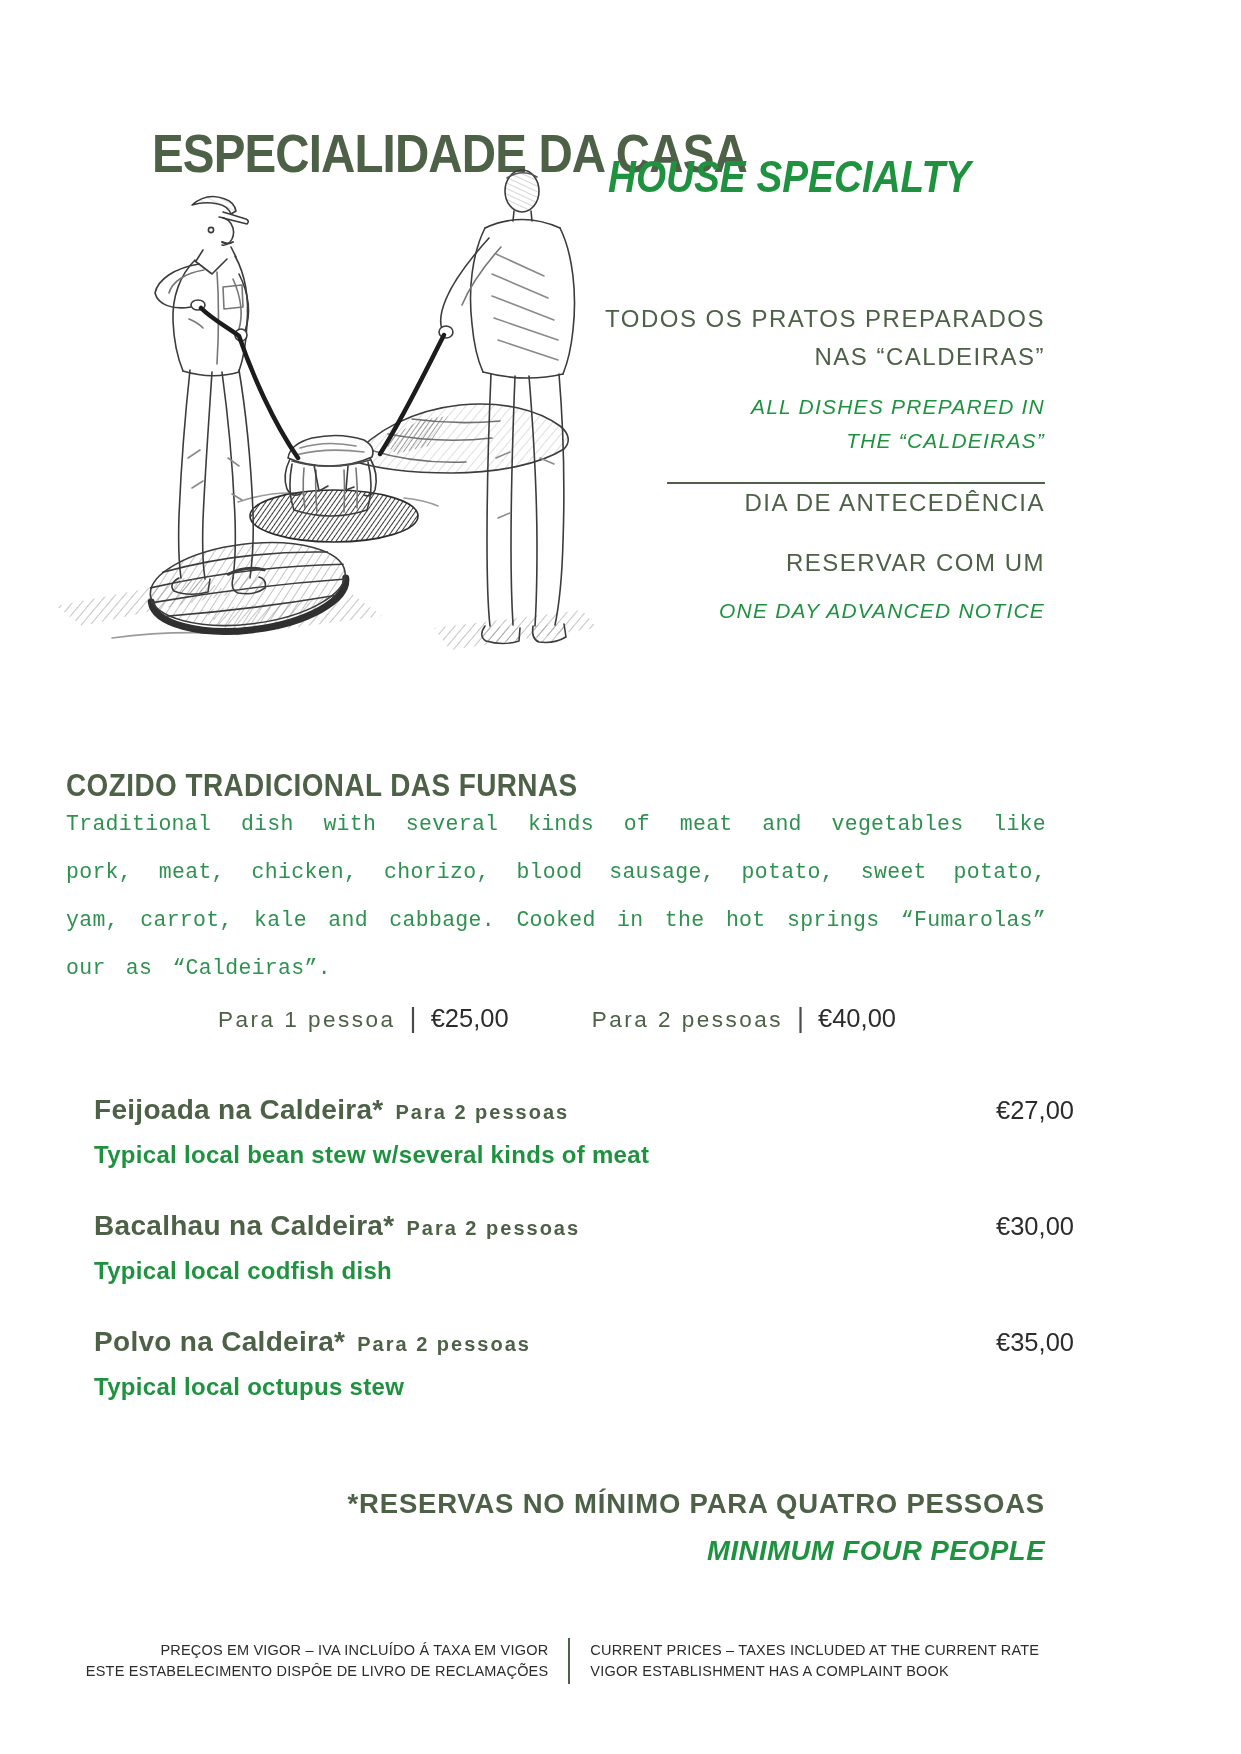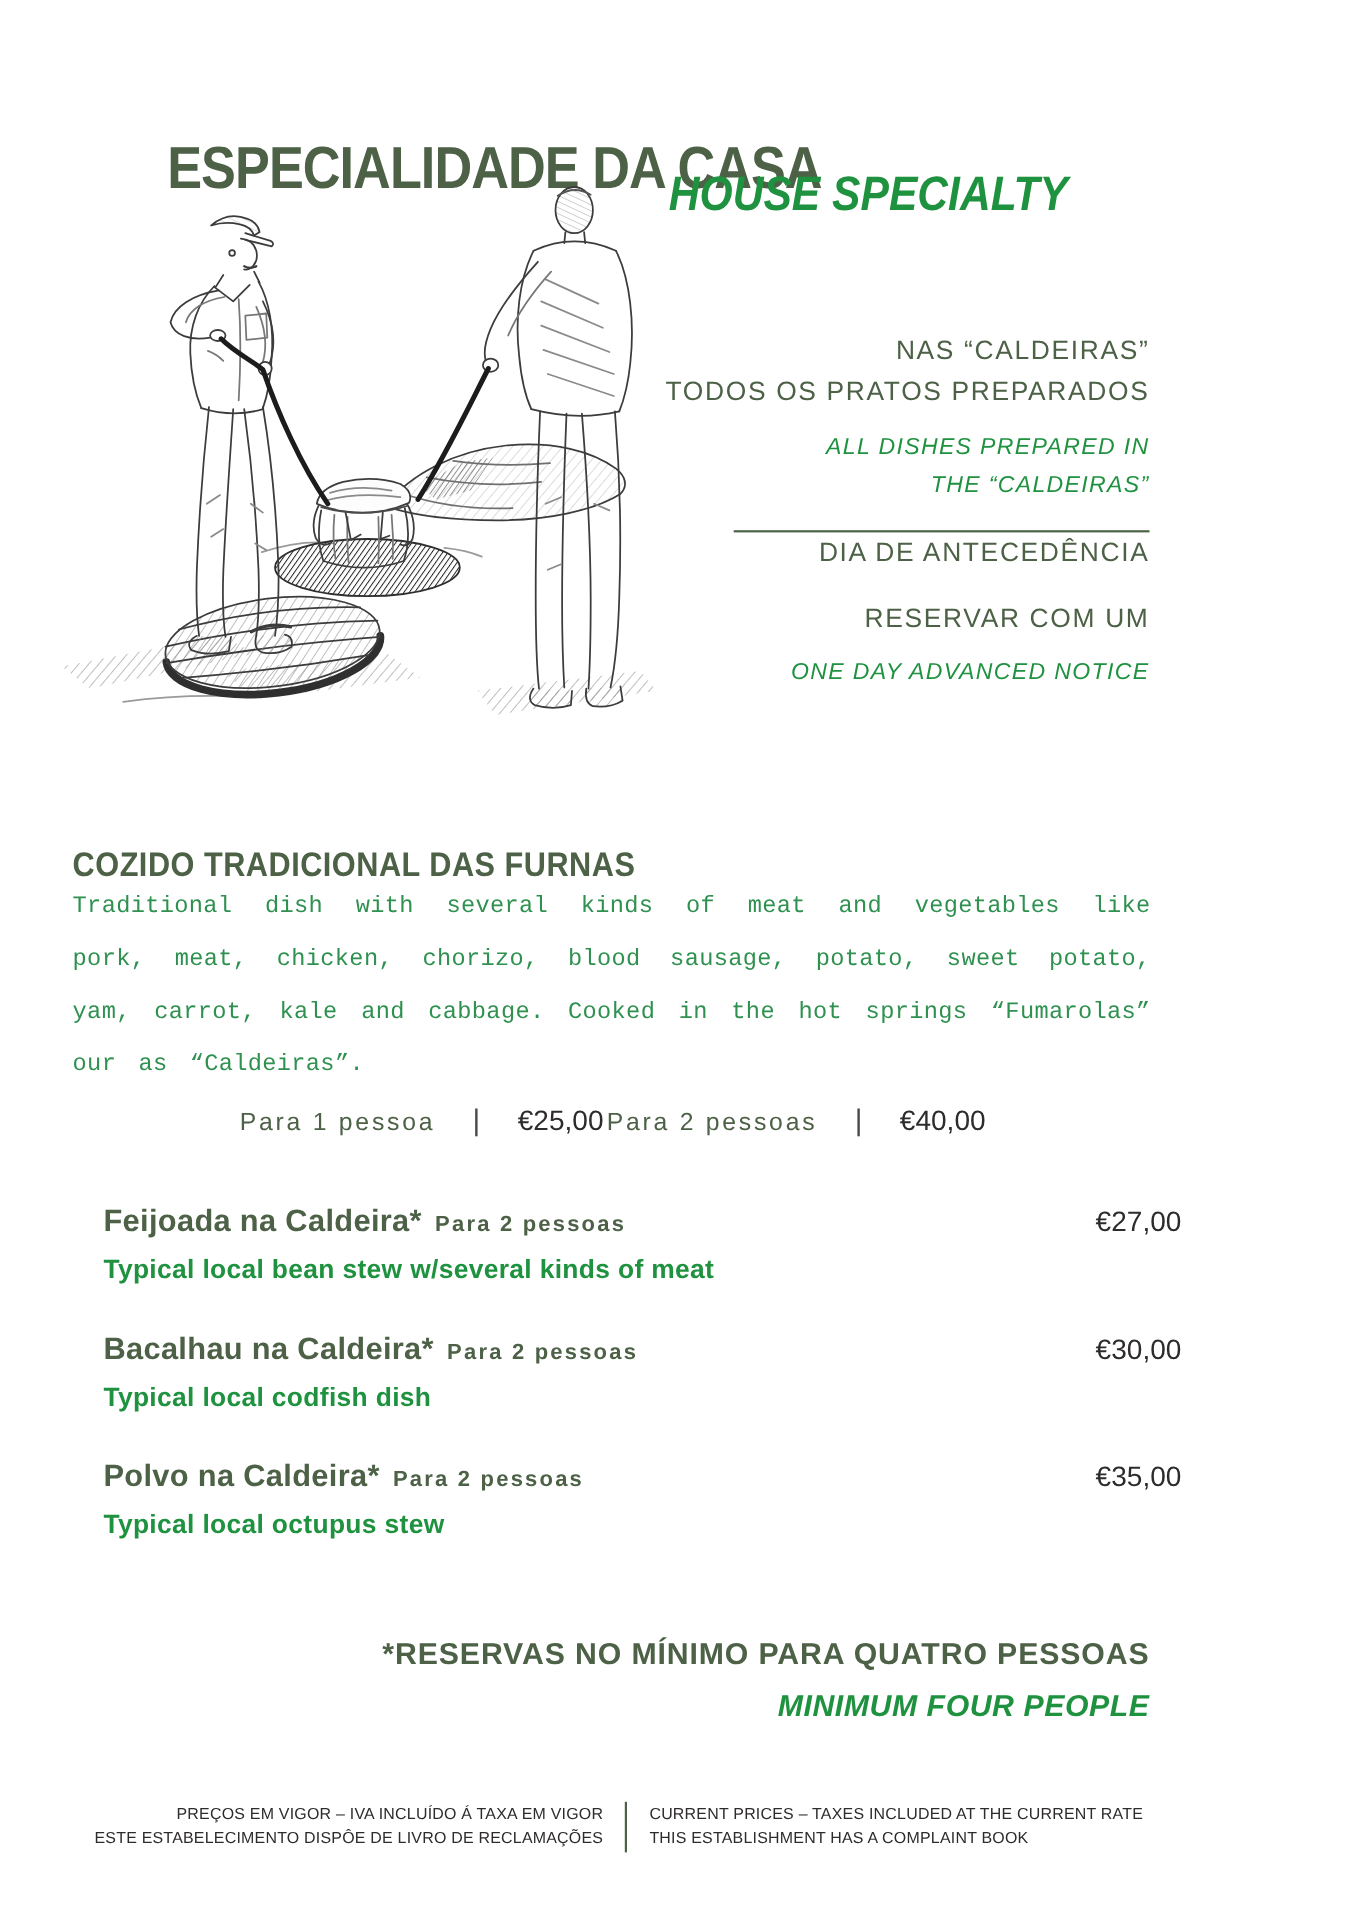--- a/index.html
+++ b/index.html
@@ -28,21 +28,21 @@
     transform:scaleX(.9);transform-origin:left top;white-space:nowrap;letter-spacing:.5px;
   }
   .description{
     left:66px;top:800px;width:980px;margin:0;font-size:21.5px;line-height:48px;
     color:var(--green-text);text-align:justify;word-spacing:7px;letter-spacing:.3px;font-family:Liberation Mono, monospace;
   }
   .price-row{
     left:66px;top:1003px;width:980px;box-sizing:border-box;display:flex;
     justify-content:space-between;padding:0 150px 0 152px;align-items:baseline;
   }
-  .price-opt{display:flex;align-items:baseline;white-space:nowrap;gap:20px;}
+  .price-opt{display:flex;align-items:baseline;white-space:nowrap;}
   .opt-label{font-size:22.5px;color:var(--green-dark);letter-spacing:2.5px;}
   .pipe{font-size:27px;color:#4a4a4a;margin:0 14px;font-weight:normal;}
   .opt-price{font-size:25.5px;color:var(--text-dark);}
   .menu{left:56px;top:1094px;width:980px;margin-left:38px;}
   .menu-item{margin-bottom:41px;}
   .item-head{display:flex;align-items:baseline;}
   .item-name{font-size:28px;font-weight:bold;color:var(--green-dark);letter-spacing:.3px;}
   .item-serving{font-size:20px;font-weight:bold;color:var(--green-dark);letter-spacing:2px;margin-left:12px;}
   .item-price{margin-left:auto;font-size:25.5px;color:var(--text-dark);}
   .item-desc{margin-top:15px;font-size:24px;font-weight:bold;color:var(--green-bright);letter-spacing:.3px;}
@@ -172,22 +172,22 @@
     <path d="M444,300 l14,-6" stroke="#8a8a8a"></path>
     <path d="M488,300 l14,6" stroke="#8a8a8a"></path>
     <path d="M446,360 l12,-5" stroke="#8a8a8a"></path>
     <path d="M433,468 q-7,10 1,15 q17,5 33,0 l1,-13" fill="url(#hl)"></path>
     <path d="M481,468 q-2,13 6,16 q15,2 27,-5 l-2,-13" fill="url(#hl)"></path>
     <path d="M392,177 C 374,212 352,258 328,296" stroke="#1c1c1c" stroke-width="4.5"></path>
   </g>
 </svg>
 
 <div class="abs notice">
+  <div class="pt-line">TODOS OS PRATOS PREPARADOS</div>
   <div class="pt-line">NAS “CALDEIRAS”</div>
-  <div class="pt-line">TODOS OS PRATOS PREPARADOS</div>
   <div class="en-line mt14">ALL DISHES PREPARED IN</div>
   <div class="en-line">THE “CALDEIRAS”</div>
   <div class="rule"></div>
   <div class="pt-line">DIA DE ANTECEDÊNCIA</div>
   <div class="pt-line mt22">RESERVAR COM UM</div>
   <div class="en-line mt12">ONE DAY ADVANCED NOTICE</div>
 </div>
 
 <h2 class="abs section-heading">COZIDO TRADICIONAL DAS FURNAS</h2>
 
@@ -239,15 +239,15 @@
 </div>
 
 <div class="abs footer">
   <div class="f-col f-left">
     <div>PREÇOS EM VIGOR – IVA INCLUÍDO Á TAXA EM VIGOR</div>
     <div>ESTE ESTABELECIMENTO DISPÔE DE LIVRO DE RECLAMAÇÕES</div>
   </div>
   <div class="f-div"></div>
   <div class="f-col f-right">
     <div>CURRENT PRICES – TAXES INCLUDED AT THE CURRENT RATE</div>
-    <div>THIS ESTABLISHMENT HAS A COMPLAINT BOOK</div>
+    <div>VIGOR ESTABLISHMENT HAS A COMPLAINT BOOK</div>
   </div>
 </div>
 
 </body></html>

